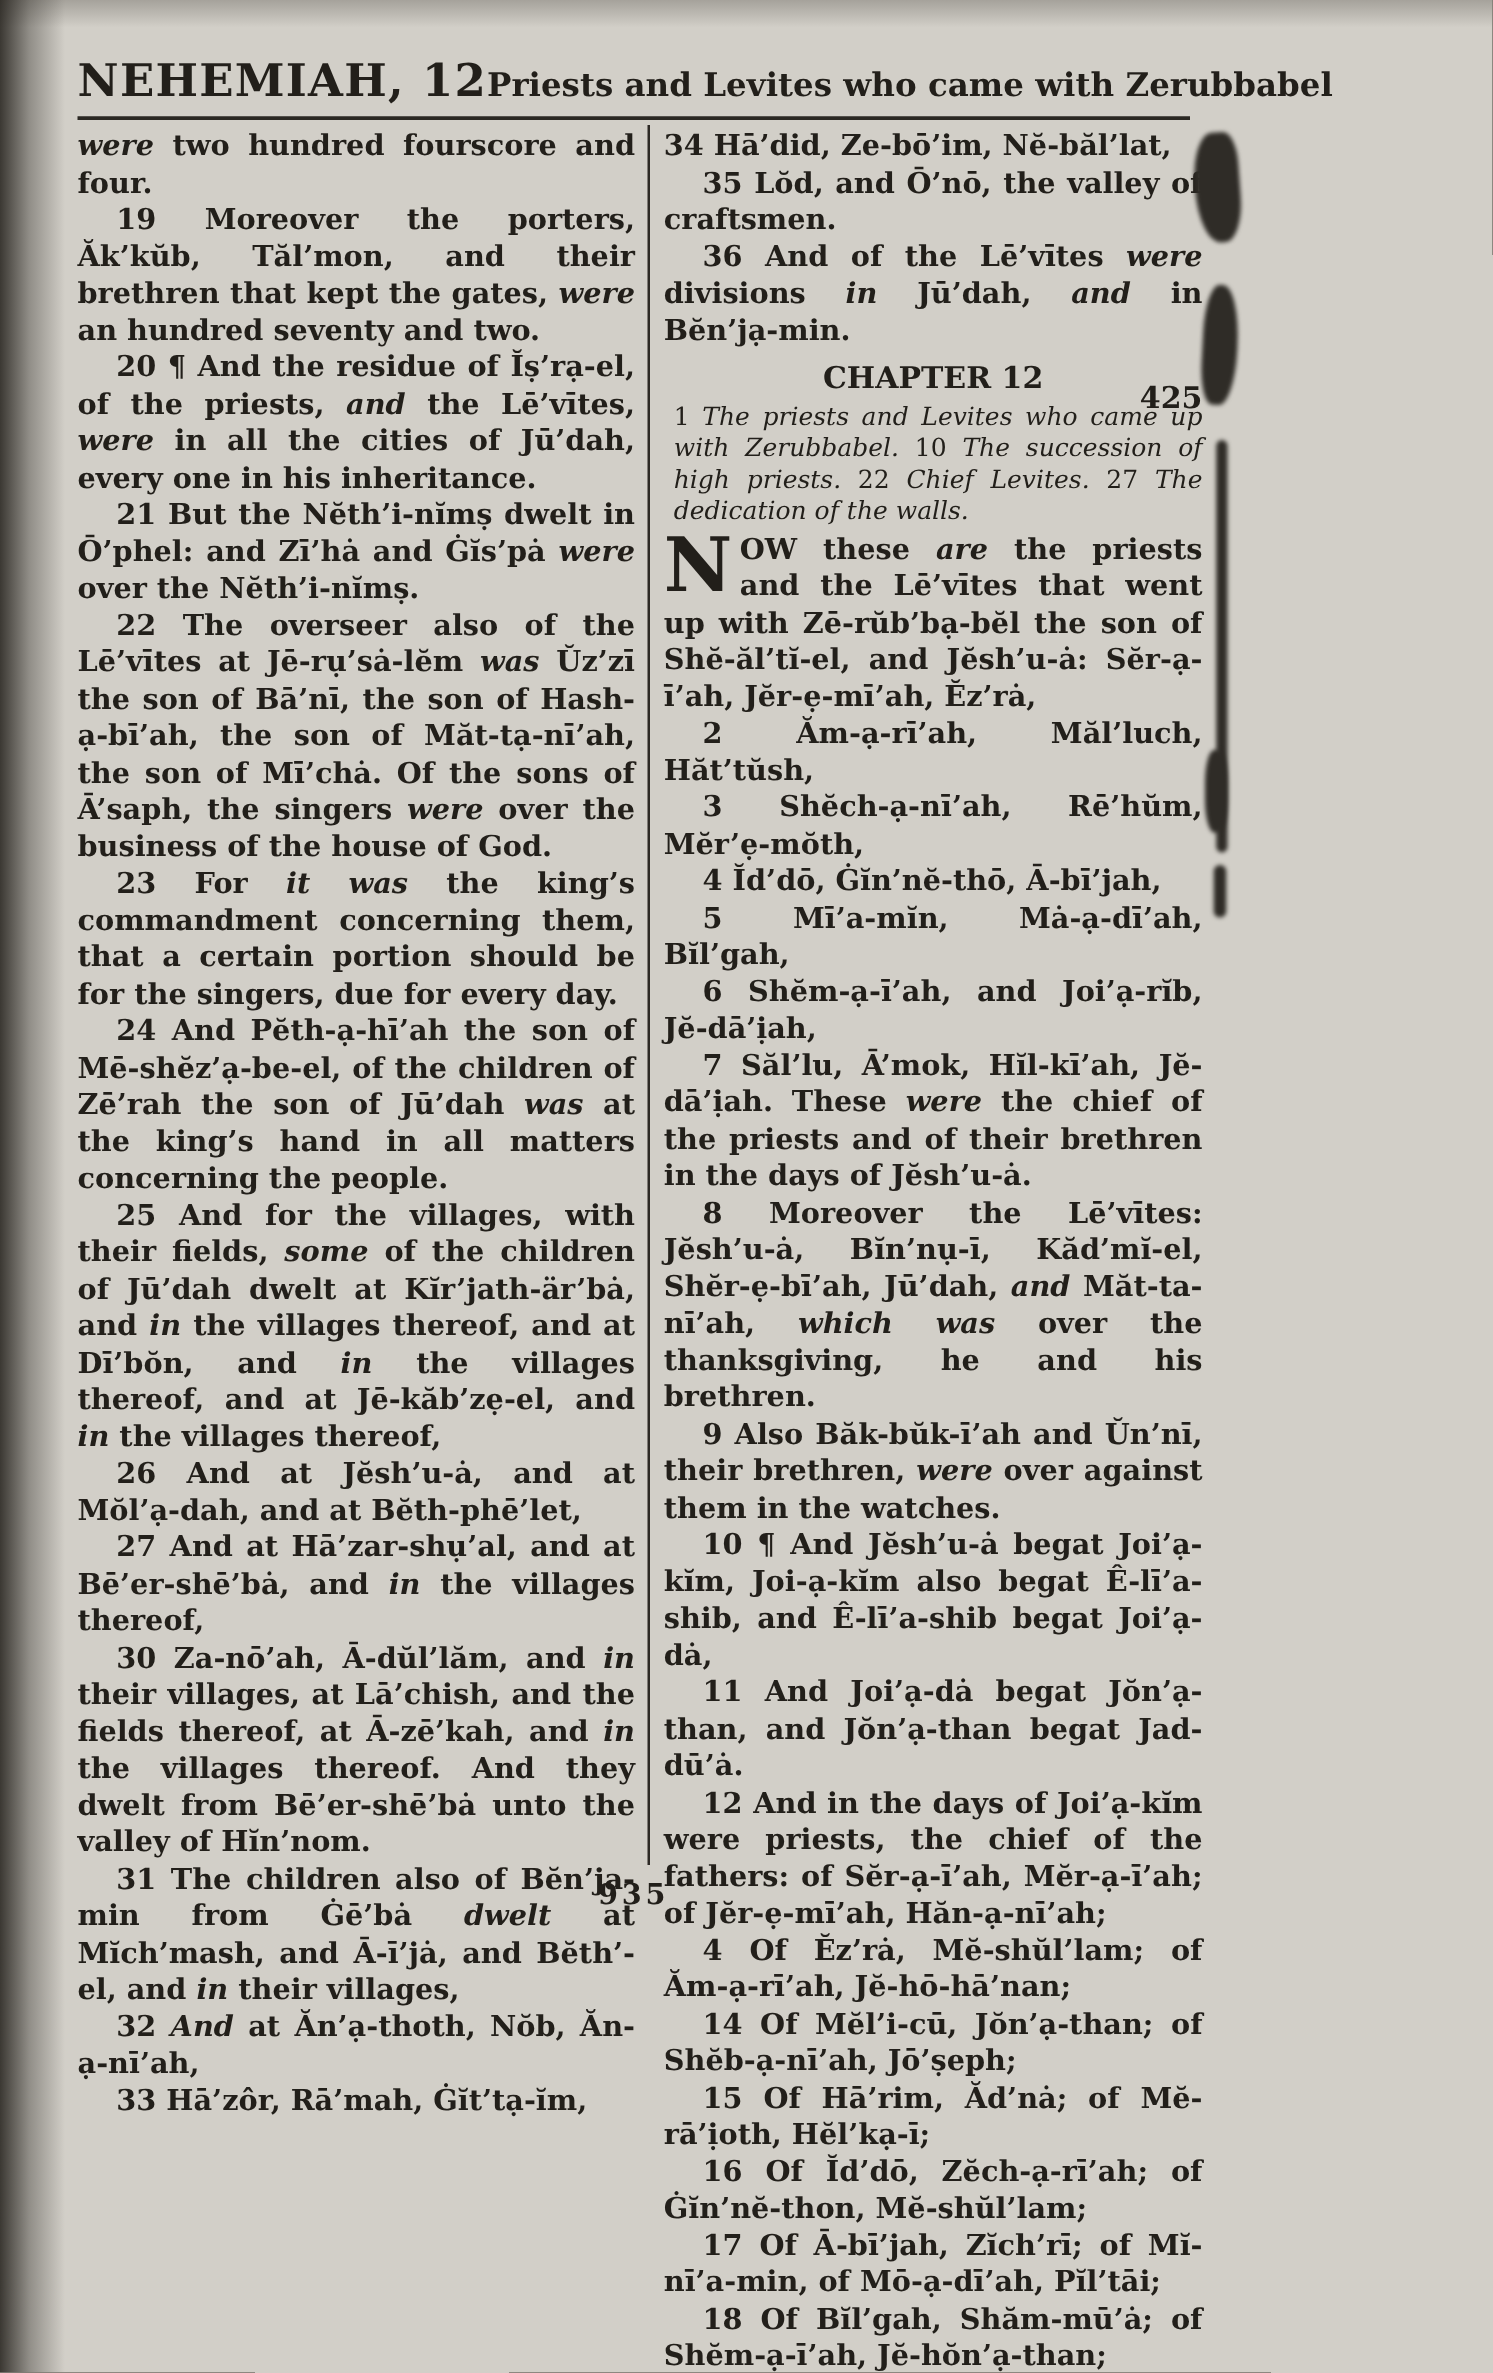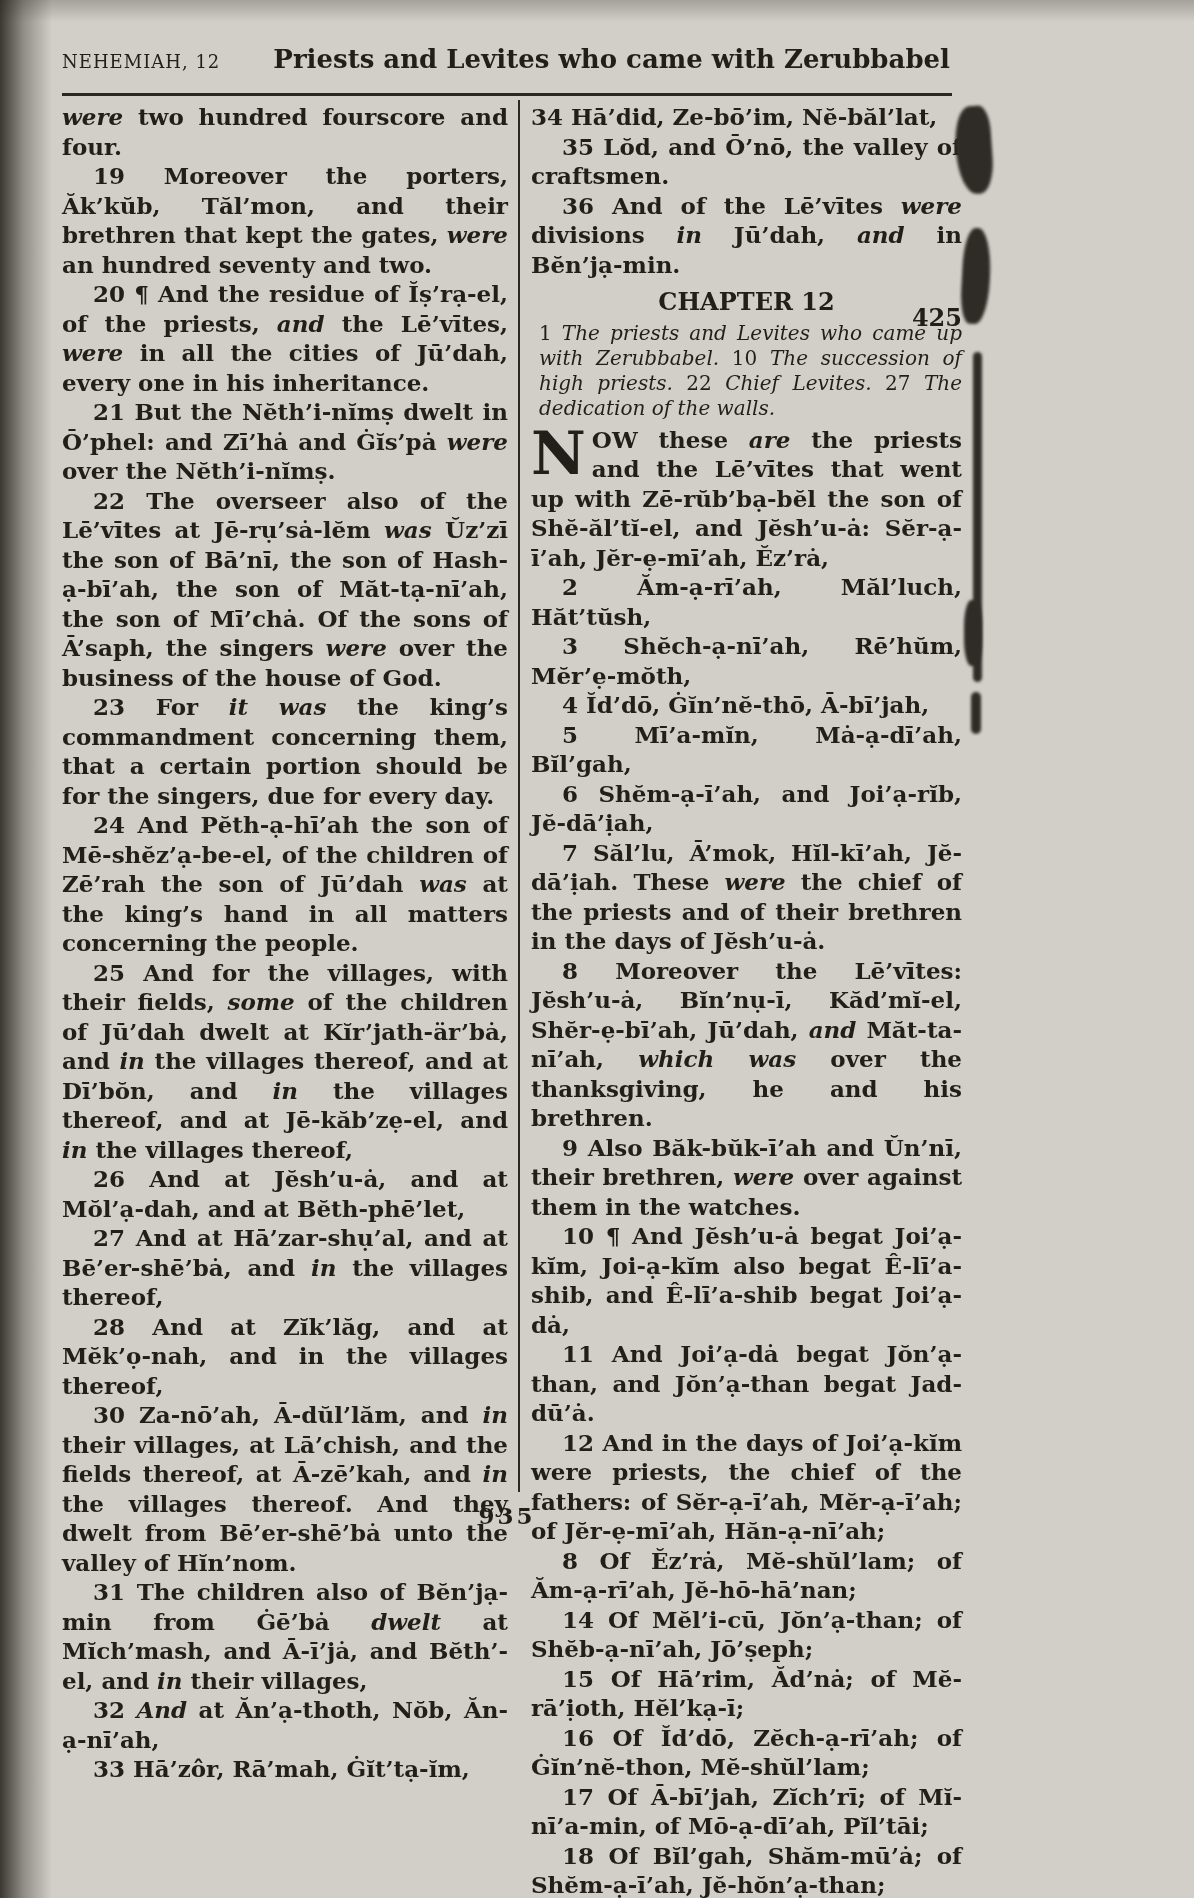--- a/index.html
+++ b/index.html
@@ -26,21 +26,21 @@
   .binding-shadow {
     position: absolute; left: 0; top: 0; width: 52px; height: 100%;
     background: linear-gradient(90deg, rgba(38,35,30,0.88), rgba(38,35,30,0.38) 45%, rgba(38,35,30,0) 100%);
     pointer-events: none;
   }
   .header {
     position: absolute; left: 62px; top: 44px; width: 888px;
     display: flex; justify-content: space-between; align-items: baseline;
   }
   .book {
-    font-size: 18px; font-weight: normal; letter-spacing: 1px; white-space: nowrap;
+    font-size: 36px; font-weight: bold; letter-spacing: 1px; white-space: nowrap;
   }
   .running {
     font-size: 26px; font-weight: bold; white-space: nowrap;
   }
   .rule {
     position: absolute; left: 62px; top: 93px; width: 890px; height: 3px;
     background: #2b2823;
   }
   .divider {
     position: absolute; left: 518px; top: 100px; width: 2px; height: 1392px;
@@ -101,21 +101,20 @@
       <p class="verse nodent"><i>were</i> two hundred fourscore and four.</p>
       <p class="verse">19 Moreover the porters, Ăk’kŭb, Tăl’mon, and their brethren that kept the gates, <i>were</i> an hundred seventy and two.</p>
       <p class="verse">20 ¶ And the residue of Ĭṣ’rạ-el, of the priests, <i>and</i> the Lē’vītes, <i>were</i> in all the cities of Jū’dah, every one in his inheritance.</p>
       <p class="verse">21 But the Nĕth’i-nĭmṣ dwelt in Ō’phel: and Zī’hȧ and Ġĭs’pȧ <i>were</i> over the Nĕth’i-nĭmṣ.</p>
       <p class="verse">22 The overseer also of the Lē’vītes at Jē-rụ’sȧ-lĕm <i>was</i> Ŭz’zī the son of Bā’nī, the son of Hash-ạ-bī’ah, the son of Măt-tạ-nī’ah, the son of Mī’chȧ. Of the sons of Ā’saph, the singers <i>were</i> over the business of the house of God.</p>
       <p class="verse">23 For <i>it was</i> the king’s commandment concerning them, that a certain portion should be for the singers, due for every day.</p>
       <p class="verse">24 And Pĕth-ạ-hī’ah the son of Mē-shĕz’ạ-be-el, of the children of Zē’rah the son of Jū’dah <i>was</i> at the king’s hand in all matters concerning the people.</p>
       <p class="verse">25 And for the villages, with their fields, <i>some</i> of the children of Jū’dah dwelt at Kĭr’jath-är’bȧ, and <i>in</i> the villages thereof, and at Dī’bŏn, and <i>in</i> the villages thereof, and at Jē-kăb’zẹ-el, and <i>in</i> the villages thereof,</p>
       <p class="verse">26 And at Jĕsh’u-ȧ, and at Mŏl’ạ-dah, and at Bĕth-phē’let,</p>
       <p class="verse">27 And at Hā’zar-shụ’al, and at Bē’er-shē’bȧ, and <i>in</i> the villages thereof,</p>
-      <p class="verse">28 And at Zĭk’lăg, and at Mĕk’ọ-nah, and in the villages thereof,</p>
       <p class="verse">30 Za-nō’ah, Ā-dŭl’lăm, and <i>in</i> their villages, at Lā’chish, and the fields thereof, at Ā-zē’kah, and <i>in</i> the villages thereof. And they dwelt from Bē’er-shē’bȧ unto the valley of Hĭn’nom.</p>
       <p class="verse">31 The children also of Bĕn’jạ-min from Ġē’bȧ <i>dwelt</i> at Mĭch’mash, and Ā-ī’jȧ, and Bĕth’-el, and <i>in</i> their villages,</p>
       <p class="verse">32 <i>And</i> at Ăn’ạ-thoth, Nŏb, Ăn-ạ-nī’ah,</p>
       <p class="verse">33 Hā’zôr, Rā’mah, Ġĭt’tạ-ĭm,</p>
     </div>
   <div class="divider"></div>
   <div class="col col-right">
       <p class="verse nodent">34 Hā’did, Ze-bō’im, Nĕ-băl’lat,</p>
       <p class="verse">35 Lŏd, and Ō’nō, the valley of craftsmen.</p>
       <p class="verse">36 And of the Lē’vītes <i>were</i> divisions <i>in</i> Jū’dah, <i>and</i> in Bĕn’jạ-min.</p>
@@ -126,21 +125,21 @@
       <p class="verse">3 Shĕch-ạ-nī’ah, Rē’hŭm, Mĕr’ẹ-mŏth,</p>
       <p class="verse">4 Ĭd’dō, Ġĭn’nĕ-thō, Ā-bī’jah,</p>
       <p class="verse">5 Mī’a-mĭn, Mȧ-ạ-dī’ah, Bĭl’gah,</p>
       <p class="verse">6 Shĕm-ạ-ī’ah, and Joi’ạ-rĭb, Jĕ-dā’ịah,</p>
       <p class="verse">7 Săl’lu, Ā’mok, Hĭl-kī’ah, Jĕ-dā’ịah. These <i>were</i> the chief of the priests and of their brethren in the days of Jĕsh’u-ȧ.</p>
       <p class="verse">8 Moreover the Lē’vītes: Jĕsh’u-ȧ, Bĭn’nụ-ī, Kăd’mĭ-el, Shĕr-ẹ-bī’ah, Jū’dah, <i>and</i> Măt-ta-nī’ah, <i>which was</i> over the thanksgiving, he and his brethren.</p>
       <p class="verse">9 Also Băk-bŭk-ī’ah and Ŭn’nī, their brethren, <i>were</i> over against them in the watches.</p>
       <p class="verse">10 ¶ And Jĕsh’u-ȧ begat Joi’ạ-kĭm, Joi-ạ-kĭm also begat Ê-lī’a-shib, and Ê-lī’a-shib begat Joi’ạ-dȧ,</p>
       <p class="verse">11 And Joi’ạ-dȧ begat Jŏn’ạ-than, and Jŏn’ạ-than begat Jad-dū’ȧ.</p>
       <p class="verse">12 And in the days of Joi’ạ-kĭm were priests, the chief of the fathers: of Sĕr-ạ-ī’ah, Mĕr-ạ-ī’ah; of Jĕr-ẹ-mī’ah, Hăn-ạ-nī’ah;</p>
-      <p class="verse">8 Of Ĕz’rȧ, Mĕ-shŭl’lam; of Ăm-ạ-rī’ah, Jĕ-hō-hā’nan;</p>
+      <p class="verse">4 Of Ĕz’rȧ, Mĕ-shŭl’lam; of Ăm-ạ-rī’ah, Jĕ-hō-hā’nan;</p>
       <p class="verse">14 Of Mĕl’i-cū, Jŏn’ạ-than; of Shĕb-ạ-nī’ah, Jō’ṣeph;</p>
       <p class="verse">15 Of Hā’rim, Ăd’nȧ; of Mĕ-rā’ịoth, Hĕl’kạ-ī;</p>
       <p class="verse">16 Of Ĭd’dō, Zĕch-ạ-rī’ah; of Ġĭn’nĕ-thon, Mĕ-shŭl’lam;</p>
       <p class="verse">17 Of Ā-bī’jah, Zĭch’rī; of Mĭ-nī’a-min, of Mō-ạ-dī’ah, Pĭl’tāi;</p>
       <p class="verse">18 Of Bĭl’gah, Shăm-mū’ȧ; of Shĕm-ạ-ī’ah, Jĕ-hŏn’ạ-than;</p>
     </div>
 
   <div class="footer">935</div>
 
   <div class="mark m1"></div>

